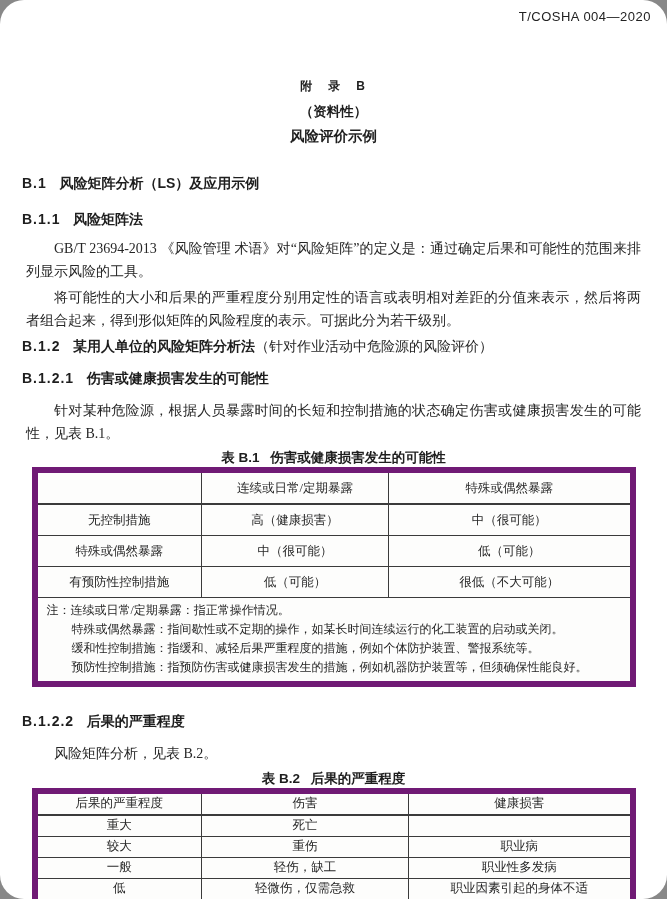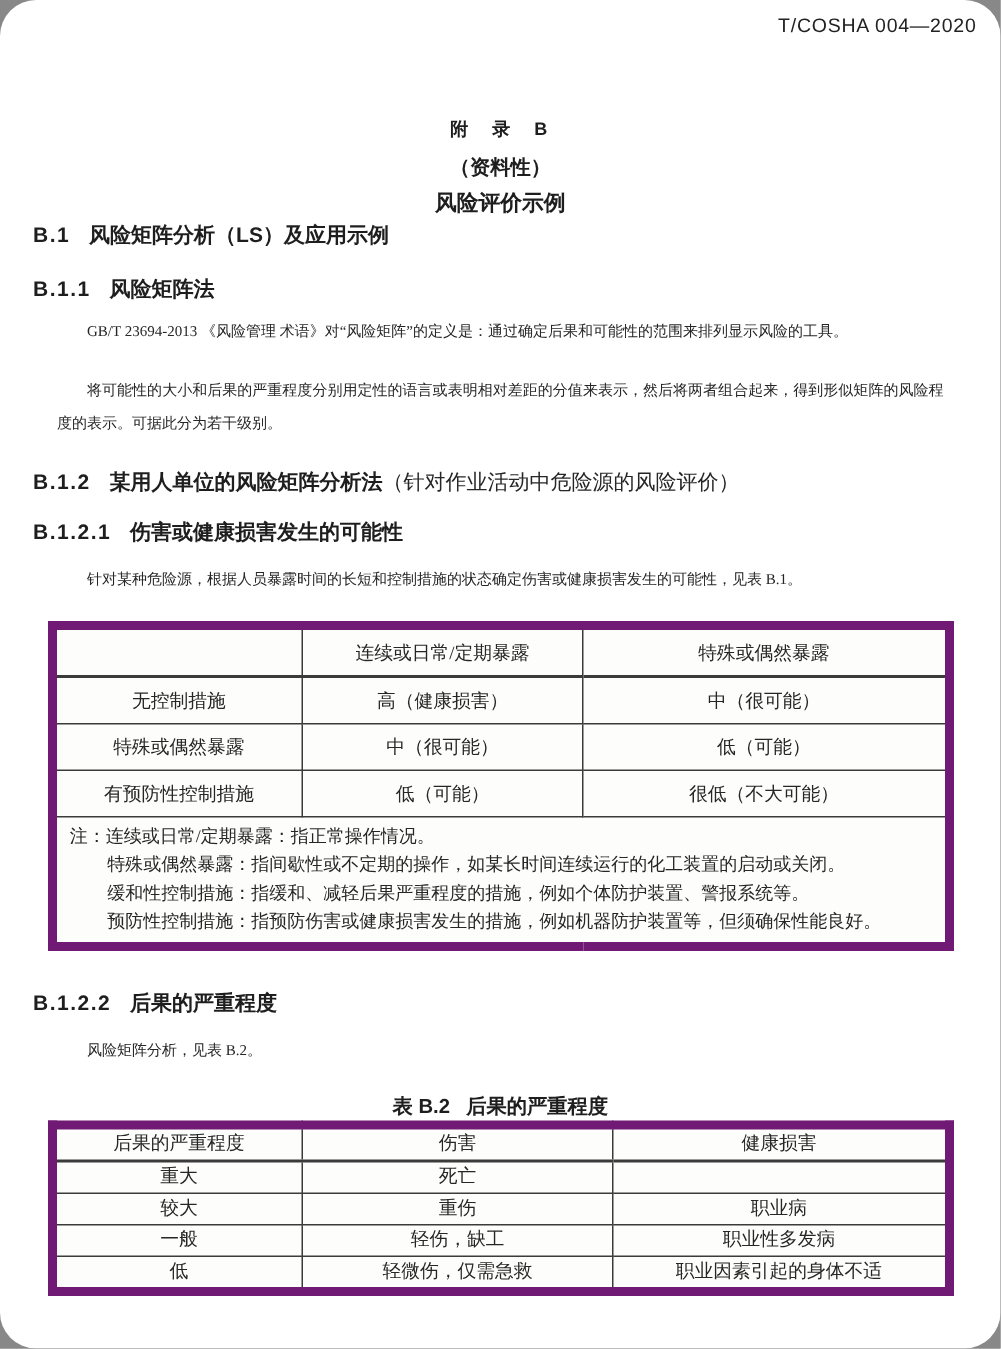--- a/index.html
+++ b/index.html
@@ -36,29 +36,29 @@
   .heading {
     font-family: "Liberation Sans", sans-serif;
     font-weight: bold;
     font-size: 14px;
     line-height: 20px;
     color: #1e1e1e;
     white-space: nowrap;
   }
   .h-num { margin-right: 0.9em; letter-spacing: 1px; }
   .h-suffix { font-weight: normal; font-family: "Liberation Serif", serif; color: #262626; }
-  .h-b1   { }
+  .h-b1   { margin-top: 27px; }
   .h-b11  { margin-top: 16px; }
   .h-b12  { margin-top: 0; }
   .h-b121 { margin-top: 11px; }
   .h-b122 { margin-top: 24px; }
 
   .para {
-    margin: 16px;
-    font-size: 10px;
+    margin: 4px;
+    font-size: 14px;
     line-height: 22.5px;
     text-indent: 2em;
     text-align: justify;
     color: #262626;
   }
   .p1 { margin-top: 9px; }
   .p3 { margin-top: 12px; }
   .p4 { margin-top: 12px; }
 
   .table-caption {
@@ -137,20 +137,23 @@
     <div class="heading h-b12">
       <span class="h-num">B.1.2</span><span class="h-title">某用人单位的风险矩阵分析法</span><span class="h-suffix">（针对作业活动中危险源的风险评价）</span>
     </div>
 
     <div class="heading h-b121">
       <span class="h-num">B.1.2.1</span><span class="h-title">伤害或健康损害发生的可能性</span>
     </div>
 
     <p class="para p3">针对某种危险源，根据人员暴露时间的长短和控制措施的状态确定伤害或健康损害发生的可能性，见表 B.1。</p>
 
+    <div class="table-caption caption-b1">
+      <span class="cap-label">表 B.1</span><span class="cap-title">伤害或健康损害发生的可能性</span>
+    </div>
 
     <table class="tbl tbl-b1">
       <colgroup>
           <col class="c1">
           <col class="c2">
           <col class="c3">
         </colgroup>
       <tbody>
         <tr class="tr-head">
           <td></td>

